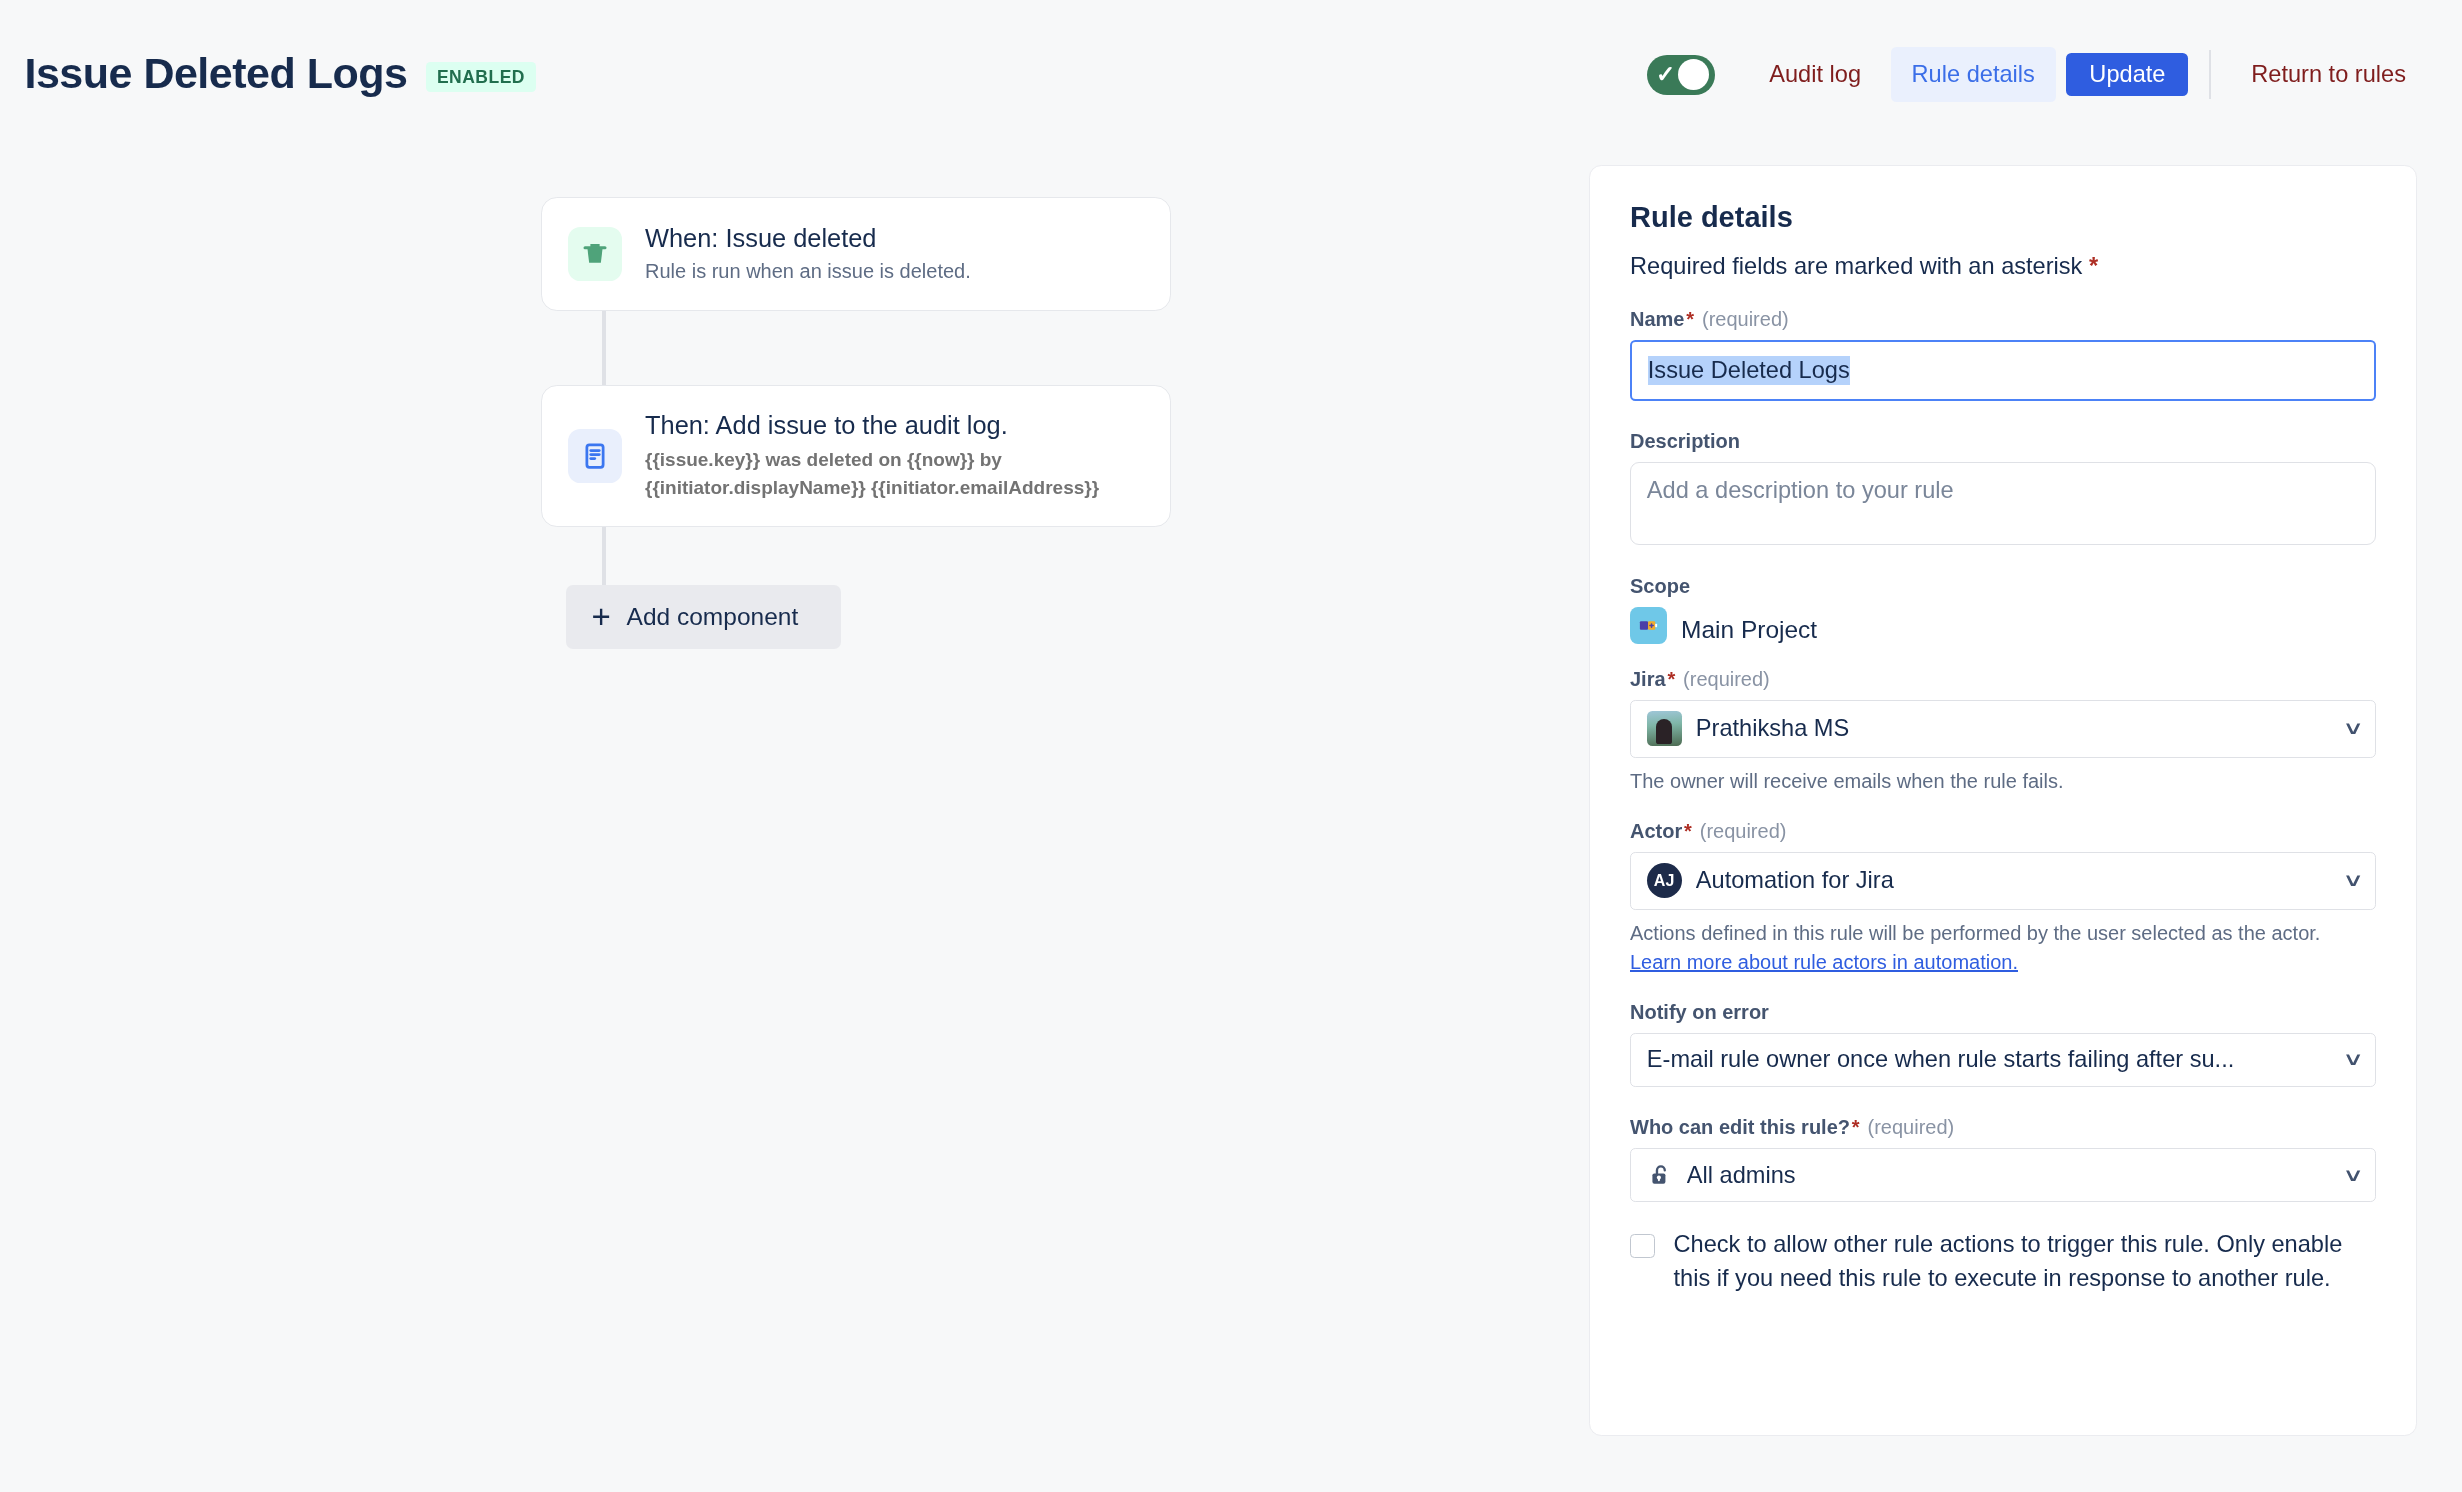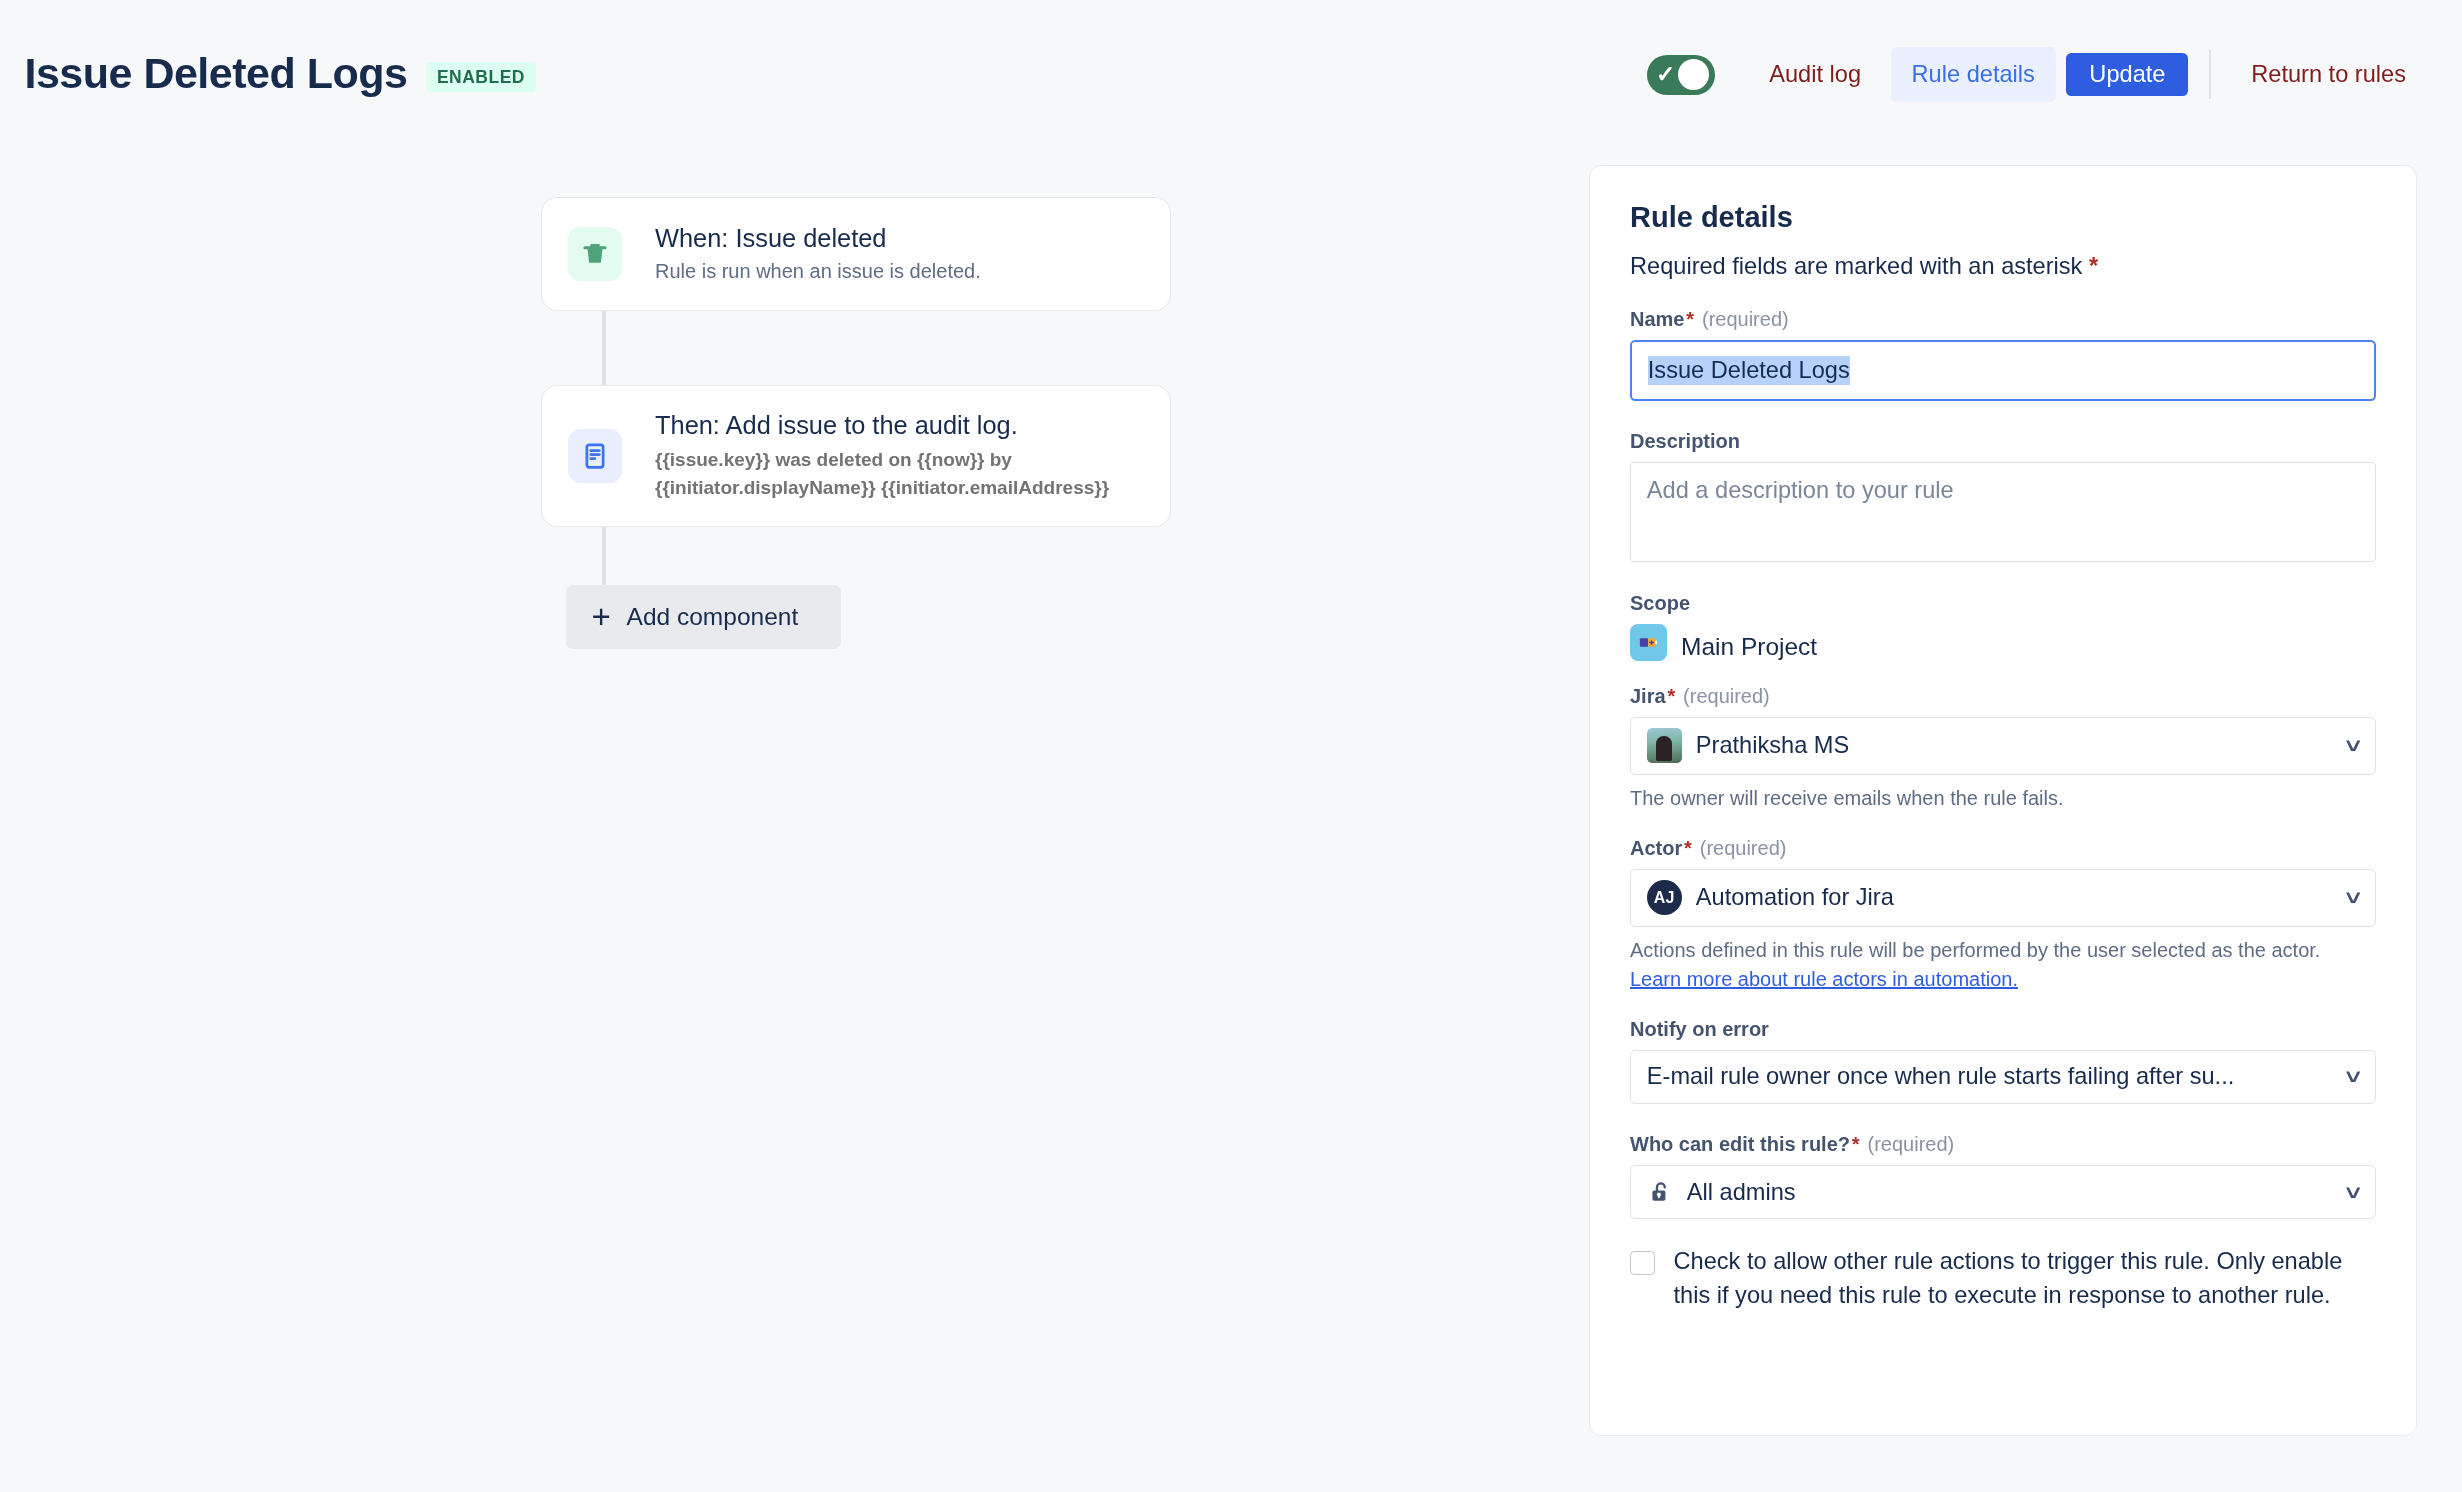--- a/index.html
+++ b/index.html
@@ -54,21 +54,21 @@
   }
   .tb-divider { width: 1.8px; height: 49px; background: #dfe1e6; margin: 0 21px; }
 
   
   .canvas { position: absolute; top: 149px; left: 0; width: 1585px; height: 1343px; }
 
   .flow { position: absolute; left: 541px; top: 48px; width: 630px; }
 
   .node {
     background: #ffffff; border: 1.8px solid #e6e8ec; border-radius: 15.8px;
-    display: flex; align-items: center; gap: 33px; padding: 24.5px 26px;
+    display: flex; align-items: center; gap: 23px; padding: 24.5px 26px;
     width: 630px; position: relative; cursor: pointer;
   }
   .node-icon {
     width: 54px; height: 54px; border-radius: 12.3px; flex: 0 0 54px;
     display: flex; align-items: center; justify-content: center;
   }
   .icon-trash { background: #e4fcef; }
   .icon-doc   { background: #e9effc; }
 
   .node-text { display: flex; flex-direction: column; gap: 5.3px; }
@@ -106,22 +106,22 @@
 
   .input-box {
     width: 100%; border: 1.8px solid #dfe1e6; border-radius: 5.3px;
     background: #fff; font-size: 23.6px; color: #172b4d;
     padding: 14px 15.8px; min-height: 54px; display: flex; align-items: center;
   }
   .input-box.focused { border: 2.6px solid #4c82f7; }
   .sel-text { background: #b5d2fb; color:#172b4d; padding: 0.9px 0; }
 
   .textarea-box {
-    width: 100%; border: 1.8px solid #dfe1e6; border-radius: 4px; background: #fff;
-    height: 100px; padding: 14px 15.8px; font-size: 23.6px; color: #7a8699;
+    width: 100%; border: 1.8px solid #dfe1e6; border-radius: 9px; background: #fff;
+    height: 83px; padding: 14px 15.8px; font-size: 23.6px; color: #7a8699;
   }
 
   .scope-row { display: flex; align-items: flex-end; gap: 14px; margin-top: 3.5px; }
   .scope-avatar {
     width: 37px; height: 37px; border-radius: 7.9px; background: #6fc8e8;
     display: flex; align-items: center; justify-content: center; flex: 0 0 37px;
   }
   .scope-name { font-size: 24.5px; color: #172b4d; }
   .hint { font-size: 20px; color: #5e6c84; line-height: 1.45; margin-top: 8.8px; }
   .link { color: #2f5de0; text-decoration: underline; cursor: pointer; }

